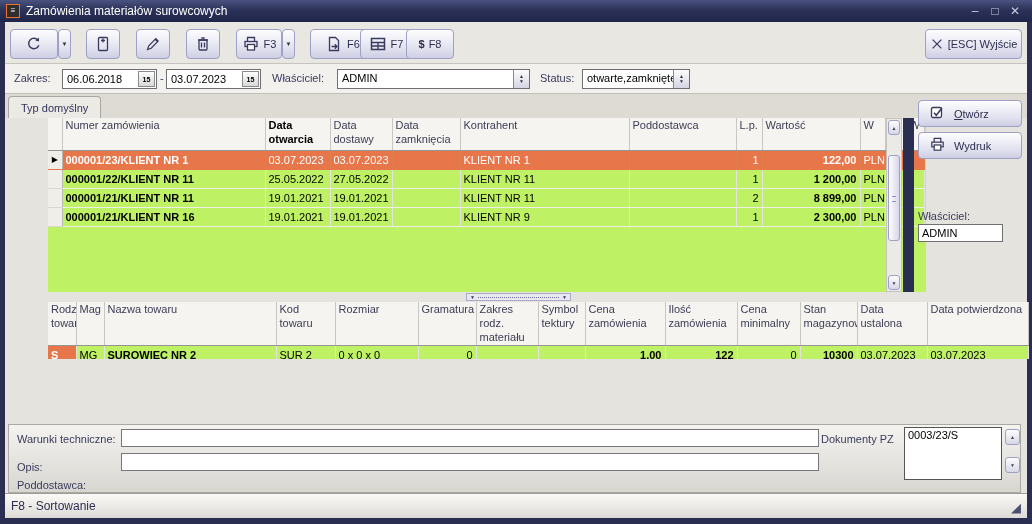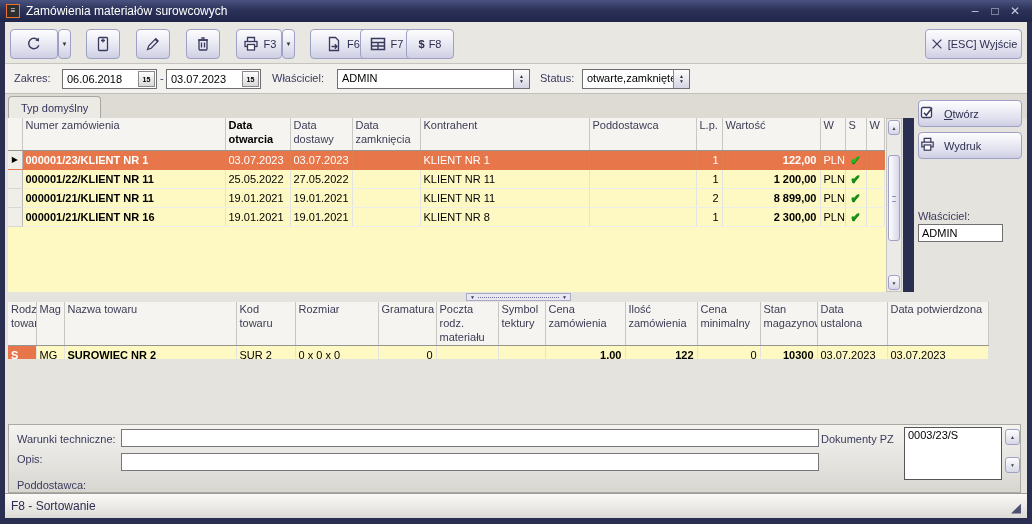--- a/index.html
+++ b/index.html
@@ -41,21 +41,21 @@
   .combo .ctext{font-size:11px;color:#000;padding:2px 4px;flex:1;white-space:nowrap;overflow:hidden;}
   .spin{width:16px;border-left:1px solid #8a8a8a;background:linear-gradient(#fdfdfd,#d4d4e4);
         display:flex;flex-direction:column;align-items:center;justify-content:center;}
   .spin span{font-size:5px;line-height:5px;color:#333;}
   
   .tabstrip{position:absolute;left:0;top:72px;width:1022px;height:24px;background:#DEDBD5;}
   .tab{position:absolute;left:3px;top:2px;height:22px;padding:0 12px;background:#ECEAE5;
        border:1px solid #A8A6A0;border-bottom:none;border-radius:4px 4px 0 0;
        font-size:11px;color:#33335C;display:flex;align-items:center;}
   
-  .gridbox{position:absolute;background:#fef9c3;overflow:hidden;}
+  .gridbox{position:absolute;background:#bef264;overflow:hidden;margin-left:40px;}
   table{border-collapse:collapse;table-layout:fixed;font-size:11px;}
   th{background:#F5F4F0;border-right:1px solid #C8C7C2;border-bottom:1px solid #96958F;
      font-weight:normal;color:#3C3C55;text-align:left;vertical-align:top;padding:1px 3px;
      line-height:1.25;overflow:hidden;}
   th.sorted{font-weight:bold;color:#000;}
   td{height:19px;padding:0 3px;border-right:1px solid #E3E3DF;border-bottom:1px solid #EDEDE9;
      white-space:nowrap;overflow:hidden;color:#000;}
   td.gut{background:#EFEEE9;border-right:1px solid #B9B8B3;border-bottom:1px solid #D8D7D2;
          text-align:center;font-size:8px;color:#000;padding:0;}
   tr.sel td{background:#E8764B;color:#fff;border-right:1px solid #E08048;border-bottom:1px solid #E8764B;}
@@ -73,21 +73,21 @@
         background:linear-gradient(#FDFDFE,#D6D6E8);font-size:5px;color:#444;display:flex;
         align-items:center;justify-content:center;}
   .sthumb{position:absolute;left:1px;top:36px;width:12px;height:86px;border:1px solid #9FA0C6;
           border-radius:3px;background:linear-gradient(90deg,#FDFDFE,#D6D6E8);}
   .sthumb:after{content:"";position:absolute;left:3px;right:3px;top:40px;height:4px;
                 border-top:1px solid #8F90BC;border-bottom:1px solid #8F90BC;}
   .navy-divider{position:absolute;left:898px;top:96px;width:11px;height:174px;background:#2A2F51;}
   
   .sidebtn{position:absolute;left:913px;width:104px;height:27px;border:1px solid #9FA0C6;
            border-radius:4px;background:linear-gradient(#FDFDFE,#E4E4F1 60%,#CFCFE4);
-           display:flex;align-items:center;gap:8px;font-size:11px;color:#2E2E50;}
+           display:flex;align-items:center;gap:8px;padding-left:10px;font-size:11px;color:#2E2E50;}
   .sidebtn .fl{display:inline-block;}
   .sidebtn .fl::first-letter{text-decoration:underline;}
   .sidebtn.disabled{color:#8E8E96;}
   .owner-label{position:absolute;left:913px;top:188px;font-size:11px;color:#3A3A5E;}
   .owner-input{position:absolute;left:913px;top:202px;width:85px;height:18px;border:1px solid #6F6F6F;
                background:#fff;font-size:11px;font-family:"Liberation Sans",sans-serif;padding:0 3px;}
   
   .splitter{position:absolute;left:3px;top:270px;width:981px;height:10px;background:#E5E3DE;}
   .split-handle{position:absolute;left:458px;top:1px;width:105px;height:8px;background:#E9E8F0;
                 border:1px solid #A9A9C9;display:flex;align-items:center;justify-content:space-between;
@@ -318,21 +318,21 @@
             <td>PLN</td>
             <td class="c"><span class="chk">✔</span></td>
             <td></td>
           </tr>
           <tr>
             <td class="gut"></td>
             <td class="b">000001/21/KLIENT NR 16</td>
             <td>19.01.2021</td>
             <td>19.01.2021</td>
             <td></td>
-            <td>KLIENT NR 8</td>
+            <td>KLIENT NR 9</td>
             <td></td>
             <td class="r">1</td>
             <td class="r b">2 300,00</td>
             <td>PLN</td>
             <td class="c"><span class="chk">✔</span></td>
             <td></td>
           </tr>
         </tbody>
       </table>
     </div>
@@ -397,21 +397,21 @@
             <col style="width:101px">
         </colgroup>
         <thead>
           <tr style="height:36px;">
             <th>Rodz. towaru</th>
             <th>Mag</th>
             <th>Nazwa towaru</th>
             <th>Kod towaru</th>
             <th>Rozmiar</th>
             <th>Gramatura</th>
-            <th>Poczta rodz. materiału</th>
+            <th>Zakres rodz. materiału</th>
             <th>Symbol tektury</th>
             <th>Cena zamówienia</th>
             <th>Ilość zamówienia</th>
             <th>Cena minimalny</th>
             <th>Stan magazynowy</th>
             <th>Data ustalona</th>
             <th>Data potwierdzona</th>
           </tr>
         </thead>
         <tbody>
@@ -431,21 +431,21 @@
             <td>03.07.2023</td>
             <td>03.07.2023</td>
           </tr>
         </tbody>
       </table>
     </div>
 
     <div class="details">
       <span class="dlabel" style="left:8px;top:8px;">Warunki techniczne:</span>
       <input class="dinput" style="left: 112px; top: 4px; width: 698px;" value="">
-      <span class="dlabel" style="left:8px;top:28px;">Opis:</span>
+      <span class="dlabel" style="left:8px;top:36px;">Opis:</span>
       <input class="dinput" style="left: 112px; top: 28px; width: 698px;" value="">
       <span class="dlabel" style="left:8px;top:54px;">Poddostawca:</span>
       <span class="doclabel">Dokumenty PZ</span>
       <div class="doclist">
         <div>0003/23/S</div>
       </div>
       <div class="docbtn" style="top:4px;">
           <span>▲</span>
         </div>
       <div class="docbtn" style="top:32px;">

